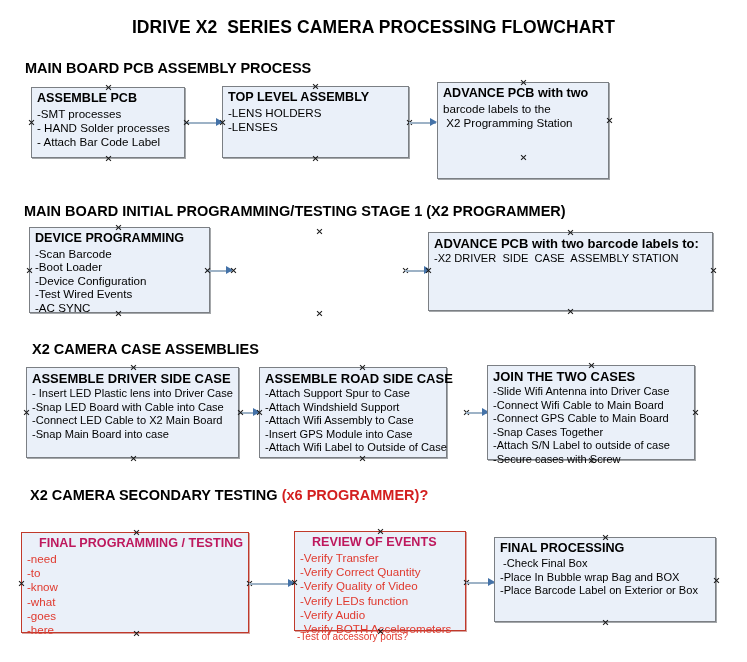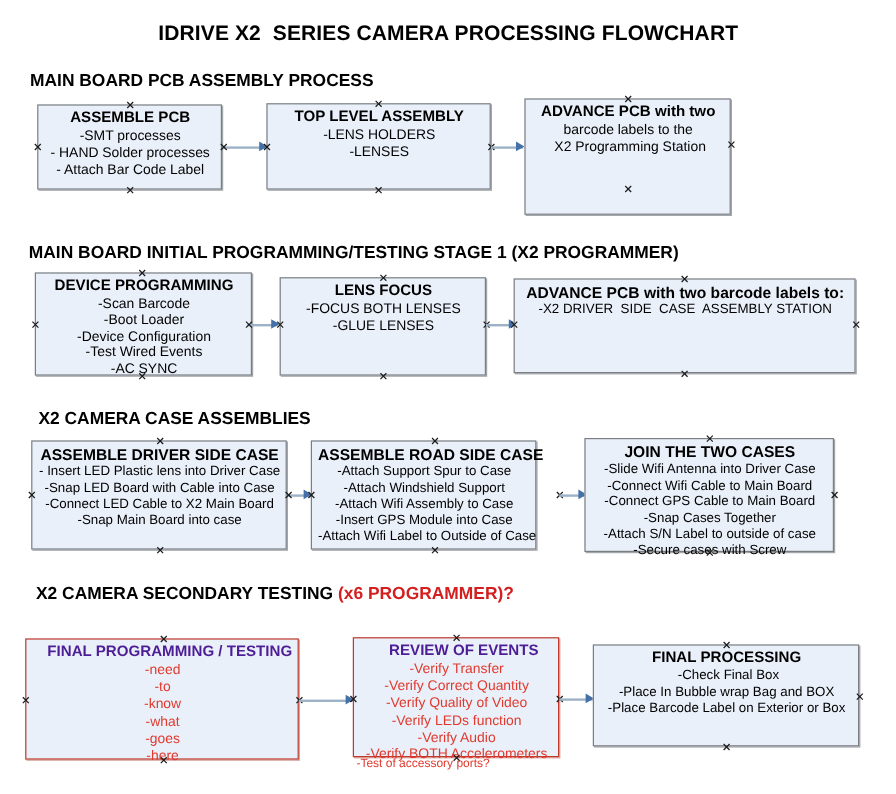--- a/index.html
+++ b/index.html
@@ -52,34 +52,33 @@
 
   
   .box {
     position: absolute;
     box-sizing: border-box;
     background: #eaf0f9;
     border: 1.3px solid #7b7f84;
     box-shadow: 1px 1px 0 rgba(90,95,100,0.55);
     padding: 3px 4px 2px 5px;
     overflow: visible;
-    text-align: center;
   }
   .box.red {
     border-color: #c0392b;
     box-shadow: 1px 1px 0 rgba(170,50,40,0.45);
   }
   .box-title {
     font-size: 12.6px;
     font-weight: bold;
     line-height: 15px;
     white-space: pre;
     margin-bottom: 1px;
   }
-  .box.red .box-title { color: #4c1d95; padding-left: 12px; }
+  .box.red .box-title { color: #be185d; padding-left: 12px; }
   .box-lines {
     font-size: 11.6px;
     line-height: 14.2px;
   }
   .box-line { white-space: pre; }
   .box.red .box-lines { color: #e03a2f; }
 
   .box-title.small { font-size: 13px; }
   .box-lines.small { font-size: 11.1px; line-height: 13.6px; }
   .box-lines.tight { line-height: 13.4px; }
@@ -192,27 +191,20 @@
     </div>
   </div>
   <div class="handle" style="left:118px; top:227px;"></div>
   <div class="handle" style="left:118px; top:313px;"></div>
   <div class="handle" style="left:29px;  top:270px;"></div>
 
   <div class="connector" style="left:206px; top:270px; width:26px;"></div>
   <div class="arrowhead" style="left:226px; top:266px;"></div>
   <div class="handle" style="left:207px; top:270px;"></div>
 
-  <div class="box" style="left:233px; top:231px; width:172px; height:82px;">
-    <div class="box-title">LENS FOCUS</div>
-    <div class="box-lines">
-      <div class="box-line">-FOCUS BOTH LENSES</div>
-      <div class="box-line">-GLUE LENSES</div>
-    </div>
-  </div>
   <div class="handle" style="left:319px; top:231px;"></div>
   <div class="handle" style="left:319px; top:313px;"></div>
   <div class="handle" style="left:233px; top:270px;"></div>
   <div class="handle" style="left:405px; top:270px;"></div>
 
   <div class="connector" style="left:405px; top:270px; width:25px;"></div>
   <div class="arrowhead" style="left:424px; top:266px;"></div>
 
   <div class="box" style="left:428px; top:232px; width:285px; height:79px;">
     <div class="box-title small">ADVANCE PCB with two barcode labels to:</div>

